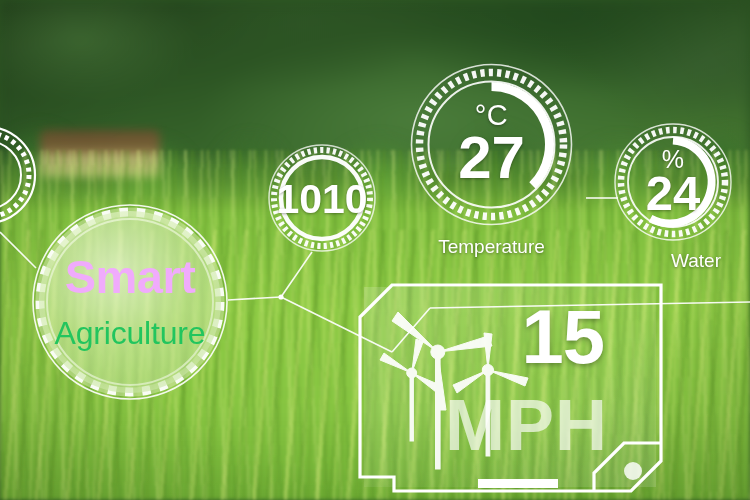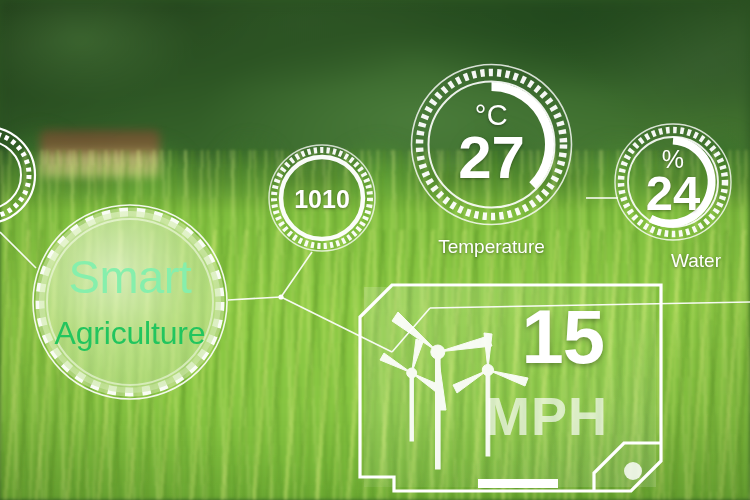--- a/index.html
+++ b/index.html
@@ -95,31 +95,31 @@
      color:#fff;font-size:19px;font-weight:400;white-space:nowrap;
      text-shadow:0 1px 3px rgba(0,0,0,.4);}
 
   
   #smart-badge{position:absolute;left:30px;top:202px;width:200px;height:200px;}
   #smart-badge .disc{position:absolute;left:9px;top:9px;width:182px;height:182px;border-radius:50%;
      background:radial-gradient(circle at 42% 34%, rgba(236,247,214,.78) 0%, rgba(206,234,164,.62) 48%, rgba(176,216,128,.52) 100%);
      box-shadow:0 0 14px rgba(255,255,255,.25) inset;}
   #smart-badge .txt{position:absolute;left:0;top:0;width:100%;height:100%;
      display:flex;flex-direction:column;align-items:center;justify-content:center;}
-  #smart-badge .l1{font-size:47px;font-weight:400;color:#86efac;letter-spacing:-.5px;line-height:1;}
+  #smart-badge .l1{font-size:47px;font-weight:700;color:#f0abfc;letter-spacing:-.5px;line-height:1;}
   #smart-badge .l2{font-size:32px;font-weight:400;color:#22c55e;line-height:1.15;margin-top:15px;letter-spacing:-.2px;text-align:right;}
 
   
   #wind-panel{position:absolute;left:358px;top:281px;width:270px;height:215px;}
   #wind-panel .glass{position:absolute;left:6px;top:6px;width:292px;height:200px;
      background:linear-gradient(135deg, rgba(255,255,255,.16) 0%, rgba(255,255,255,.05) 55%, rgba(255,255,255,.14) 100%);}
   #wind-panel svg{position:absolute;left:0;top:0;}
   .wind-num{position:absolute;right:24px;top:18px;color:#fff;font-size:76px;font-weight:700;
      line-height:1;text-shadow:0 2px 5px rgba(0,0,0,.3);letter-spacing:-1px;}
-  .wind-unit{position:absolute;right:20px;top:108px;color:rgba(255,255,255,.66);font-size:54px;
+  .wind-unit{position:absolute;right:20px;top:108px;color:rgba(255,255,255,.66);font-size:72px;
      font-weight:700;line-height:1;letter-spacing:1px;margin-left:20px;}
   .wind-bar{position:absolute;left:120px;bottom:8px;width:80px;height:9px;background:#fff;}
 </style>
 </head>
 <body>
 
 <div id="stage">
 
   <div class="bg">
     <div class="bg-sky"></div>
@@ -168,21 +168,21 @@
       </div>
     </div>
 
     <div class="gauge" style="left:266px;top:142px;width:112px;height:112px;">
       <svg width="112" height="112" viewBox="0 0 112 112">
         <circle cx="56" cy="56" r="53" fill="none" stroke="#ffffff" stroke-width="1.5" opacity=".75"></circle>
         <circle cx="56" cy="56" r="48" fill="none" stroke="#ffffff" stroke-width="6" stroke-dasharray="3.2 3.2" opacity=".95"></circle>
         <circle cx="56" cy="56" r="41" fill="none" stroke="#ffffff" stroke-width="4.5" opacity=".97"></circle>
       </svg>
       <div class="g-txt">
-        <div class="val" style="font-size:25px;margin-top:2px;">1010</div>
+        <div class="val" style="font-size:41px;margin-top:2px;">1010</div>
       </div>
     </div>
 
     <div class="gauge" style="left:409px;top:62px;width:165px;height:165px;">
       <svg width="165" height="165" viewBox="0 0 165 165">
         <circle cx="82.5" cy="82.5" r="80" fill="none" stroke="#ffffff" stroke-width="1.6" opacity=".8"></circle>
         <circle cx="82.5" cy="82.5" r="72" fill="none" stroke="#ffffff" stroke-width="7.5" stroke-dasharray="4.2 4.2" opacity=".95"></circle>
         <circle cx="82.5" cy="82.5" r="63" fill="none" stroke="#ffffff" stroke-width="2" opacity=".9"></circle>
 
         <path d="M 82.5 24.5 A 58 58 0 0 1 123.5 123.5" fill="none" stroke="#ffffff" stroke-width="9" stroke-linecap="butt"></path>

